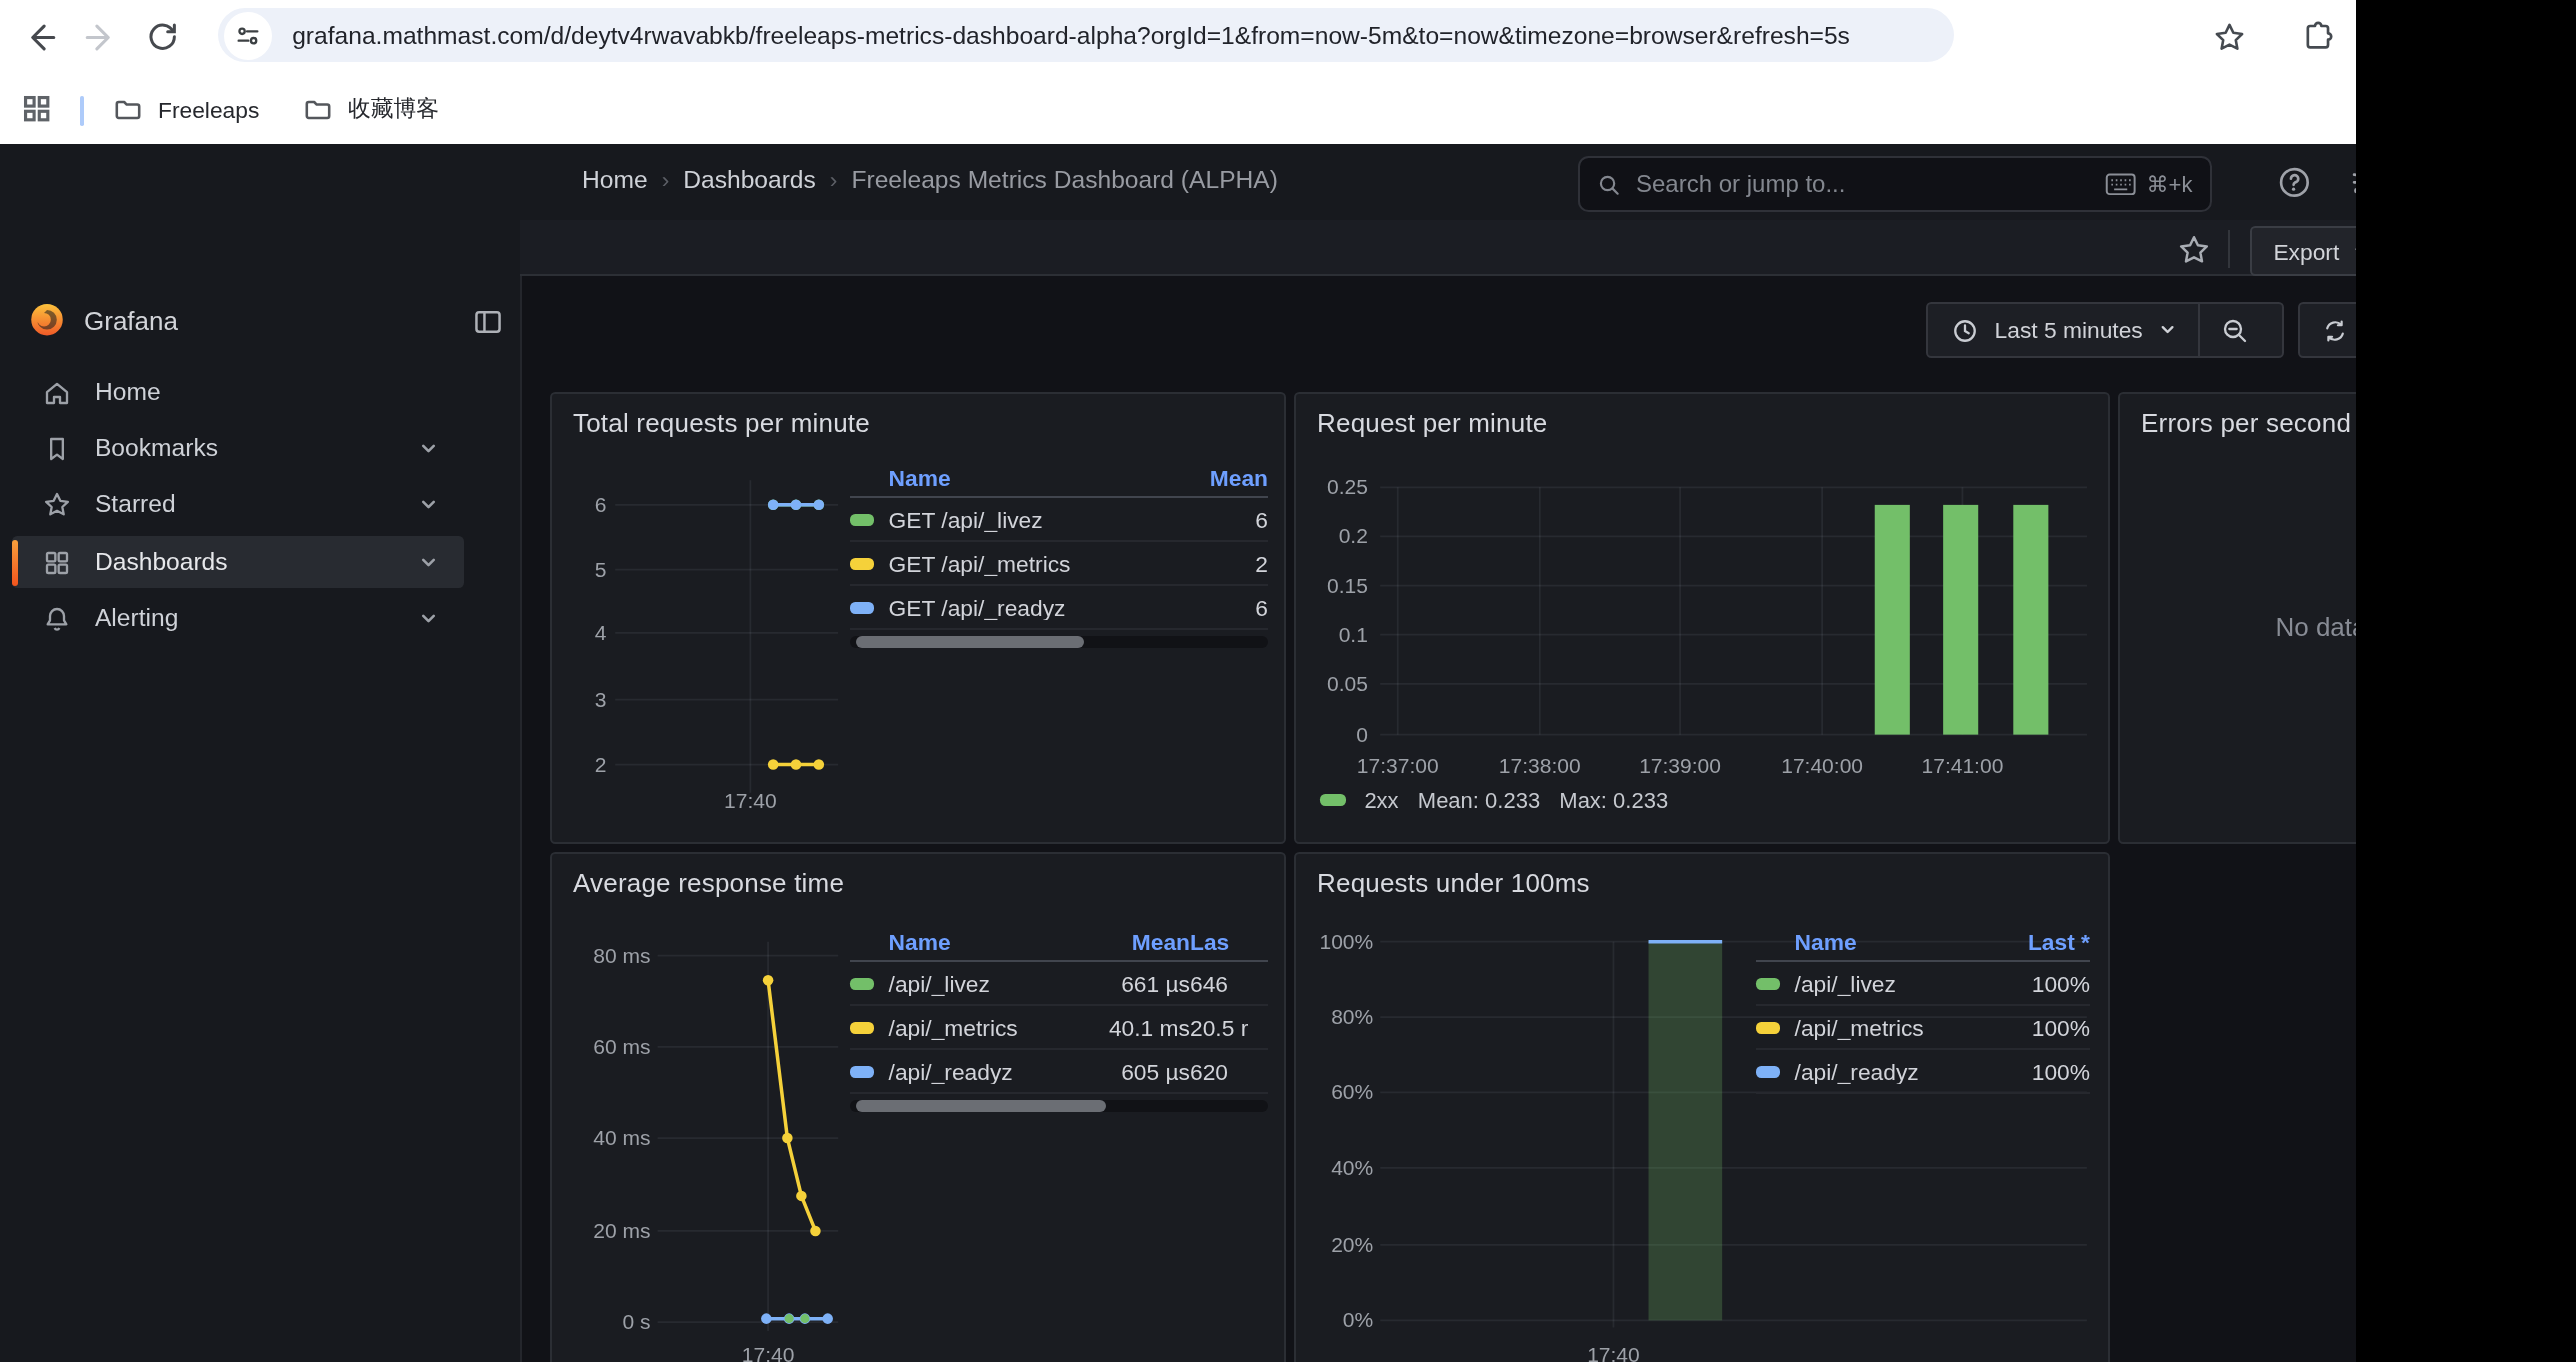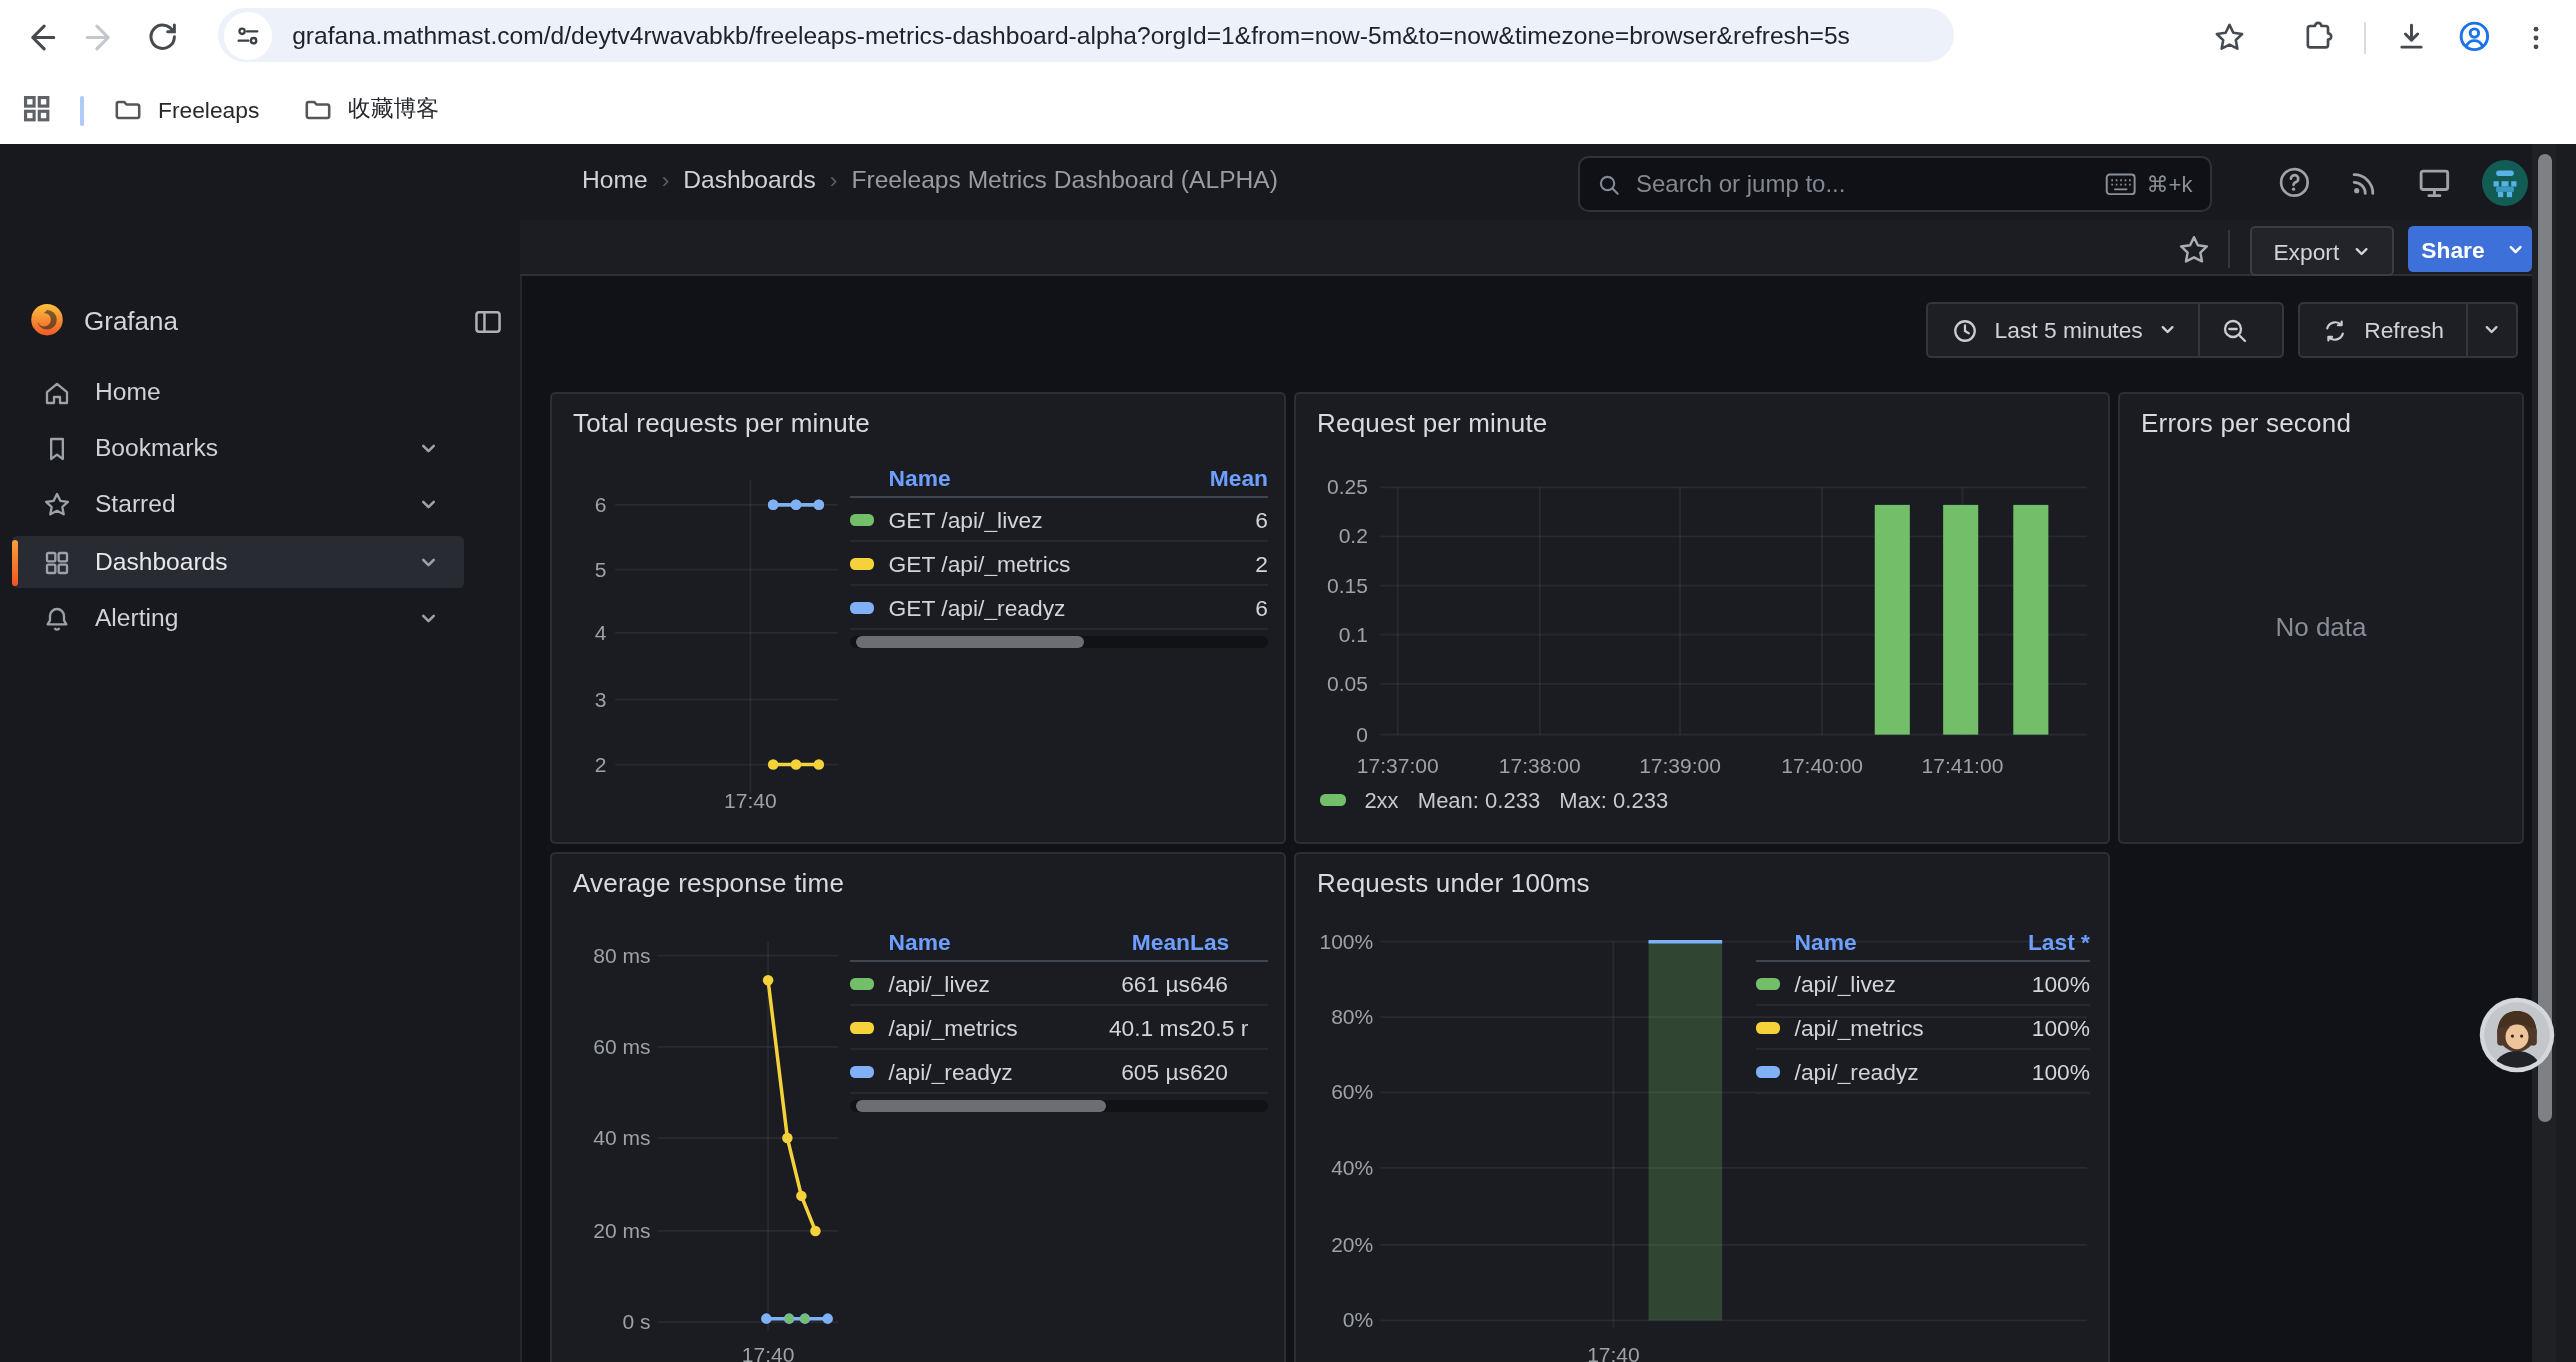--- a/index.html
+++ b/index.html
@@ -1,16 +1,16 @@
 <!DOCTYPE html>
 <html style="font-size:14px"><head>
 <meta charset="utf-8">
 <style>
   html,body{margin:0;padding:0;background:#000;}
-  #stage{position:relative;width:2576px;height:1363px;overflow:hidden;background:#111217;}
+  #stage{position:relative;width:2356px;height:1363px;overflow:hidden;background:#111217;}
   #ui{position:absolute;left:0;top:0;width:1288px;height:681px;transform:scale(2);transform-origin:0 0;
       font-family:"Liberation Sans",sans-serif;-webkit-font-smoothing:antialiased;}
   .abs{position:absolute;}
   svg{display:block;}
   .ic{display:flex;align-items:center;justify-content:center;}
 
   
   .toolbar{position:absolute;left:0;top:0;width:1288px;height:37px;background:#ffffff;}
   .navbtn{position:absolute;top:7px;width:23px;height:23px;color:#46494e;}
   .navbtn.dis{color:#c3c6cc;}

